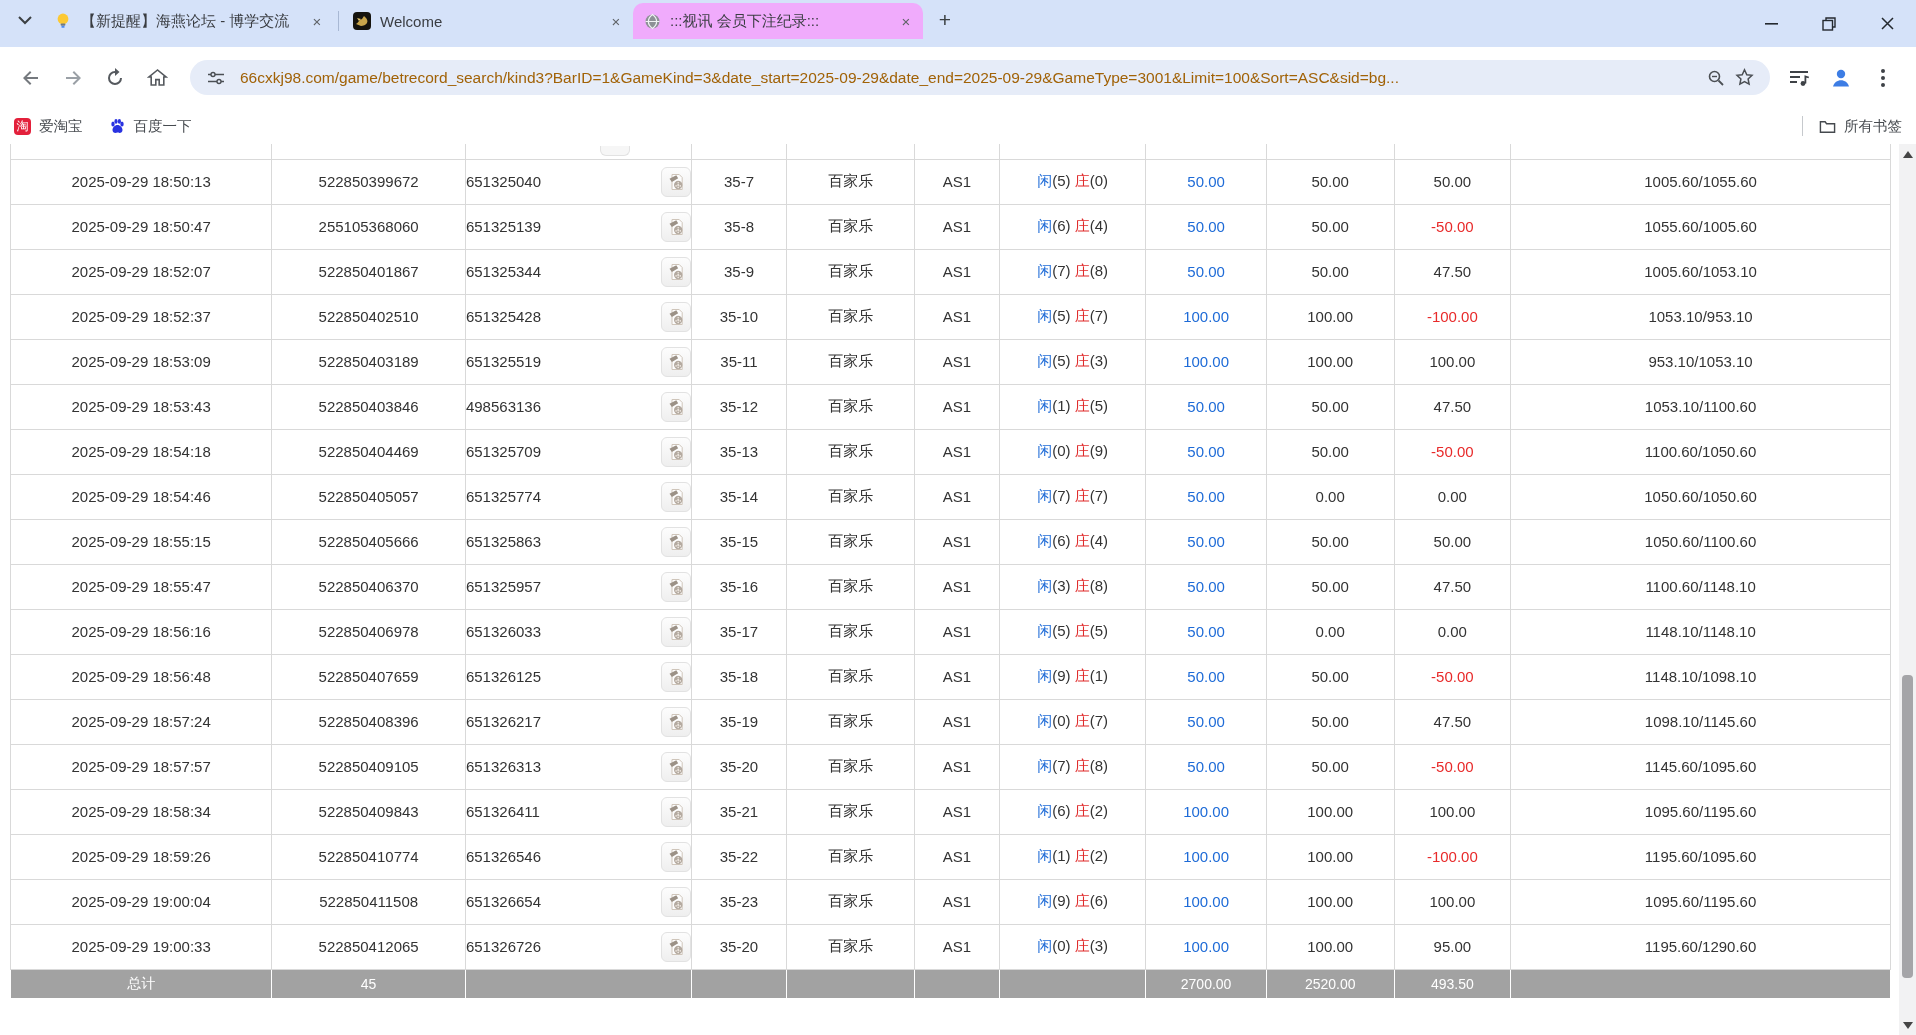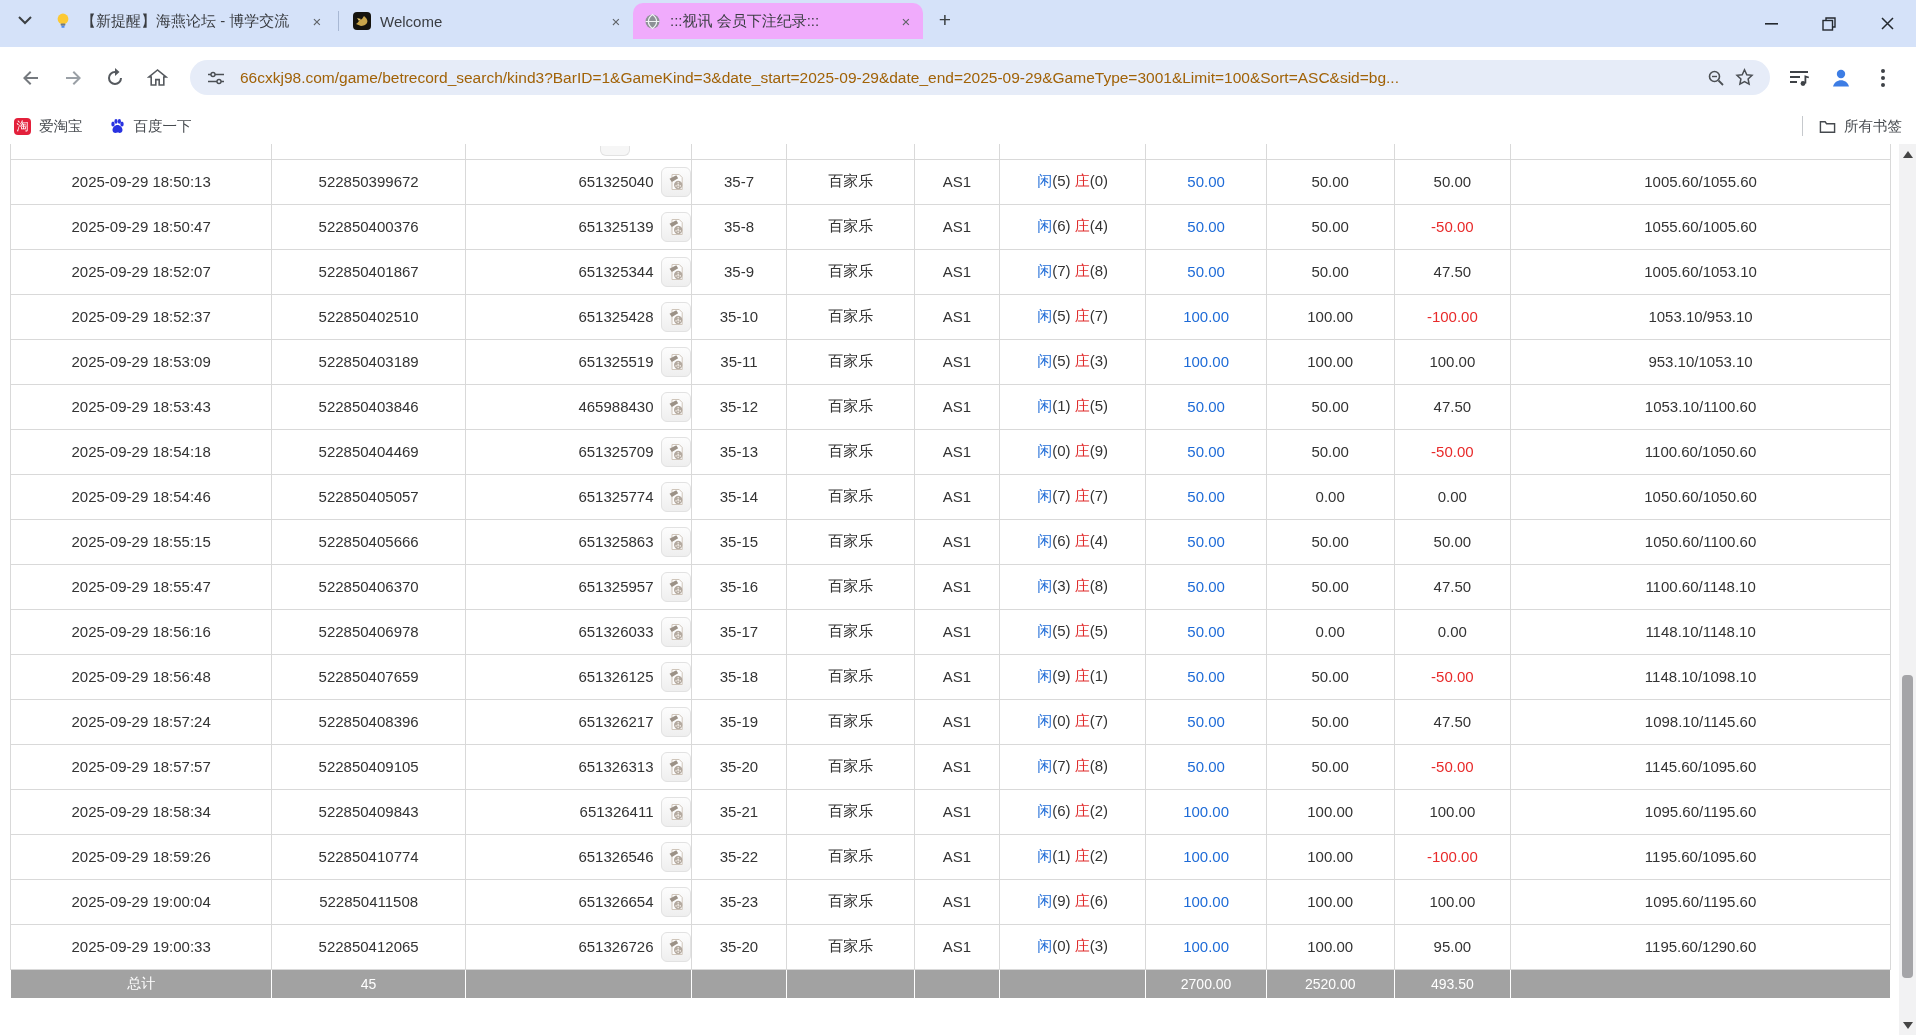--- a/index.html
+++ b/index.html
@@ -39,21 +39,21 @@
   .taobao-ic { width:17px; height:17px; background:#e3203b; border-radius:4px; color:#fff; font-size:12px;
                display:flex; align-items:center; justify-content:center; }
 
   
   .content { position:relative; height:891px; background:#fff; }
   table.bet { border-collapse:collapse; table-layout:fixed; width:1881px; margin-left:10px; font-size:15px; color:#333; }
   table.bet td { border:1px solid #d9d9d9; text-align:center; vertical-align:middle; height:45px; overflow:hidden; }
   tr.partial td { height:15px; border-top:none; }
   .video-partial { width:30px; height:10px; border:1px solid #e2e2e2; border-top:none; border-radius:0 0 6px 6px;
                    background:#f6f6f6; margin-left:calc(50% + 22px); }
-  .round-wrap { display:flex; align-items:center; justify-content:flex-end; gap:7px; }
+  .round-wrap { display:flex; align-items:center; justify-content:space-between; gap:7px; }
   .video-btn { width:30px; height:30px; border:1px solid #e2e2e2; border-radius:6px;
                background:linear-gradient(#fdfdfd,#efefef); display:inline-flex; align-items:center; justify-content:center; }
   .bet-link { color:var(--link-blue,#1e6bd7); text-decoration:none; cursor:pointer; }
   .p-lbl { color:var(--player-blue,#1e6bd7); }
   .b-lbl { color:var(--banker-red,#e02b2b); }
   .c-result.neg { color:var(--loss-red,#e82a2a); }
   tr.summary td { background:var(--summary-gray,#a2a2a2); color:#fff; border:1px solid #fff; height:29px; font-size:14px; }
 
   
   .scrollbar { position:absolute; top:0; right:0; width:17px; height:100%; background:#f2f2f3; }
@@ -290,21 +290,21 @@
     <td class="c-game">百家乐</td>
     <td class="c-tbl">AS1</td>
     <td><span class="p-lbl">闲</span><span class="p-n">(5)</span> <span class="b-lbl">庄</span><span class="b-n">(0)</span></td>
     <td><a class="c-bet bet-link">50.00</a></td>
     <td class="c-valid">50.00</td>
     <td class="c-result">50.00</td>
     <td class="c-bal">1005.60/1055.60</td>
   </tr>
         <tr>
     <td class="c-time">2025-09-29 18:50:47</td>
-    <td class="c-no">522850400376</td>
+    <td class="c-no">255105368060</td>
     <td>
       <span class="round-wrap">
         <span class="c-round">651325139</span>
         <span class="video-btn">
           <svg width="20" height="20" viewBox="0 0 20 20">
             <path d="M6 2.5h7.2l3 3v12H6z" fill="#fdfdfd" stroke="#cfc5ba"></path>
             <path d="M3.5 6.8l6.8-3.6 1.9 3-6.3 3.9z" fill="#9b9186"></path>
             <circle cx="12.2" cy="13" r="4.2" fill="#b4aaa0"></circle>
             <circle cx="12.2" cy="13" r="1" fill="#f0eae3"></circle>
             <circle cx="12.2" cy="10.7" r=".8" fill="#f0eae3"></circle>
@@ -409,21 +409,21 @@
     <td><a class="c-bet bet-link">100.00</a></td>
     <td class="c-valid">100.00</td>
     <td class="c-result">100.00</td>
     <td class="c-bal">953.10/1053.10</td>
   </tr>
         <tr>
     <td class="c-time">2025-09-29 18:53:43</td>
     <td class="c-no">522850403846</td>
     <td>
       <span class="round-wrap">
-        <span class="c-round">465988430</span>
+        <span class="c-round">498563136</span>
         <span class="video-btn">
           <svg width="20" height="20" viewBox="0 0 20 20">
             <path d="M6 2.5h7.2l3 3v12H6z" fill="#fdfdfd" stroke="#cfc5ba"></path>
             <path d="M3.5 6.8l6.8-3.6 1.9 3-6.3 3.9z" fill="#9b9186"></path>
             <circle cx="12.2" cy="13" r="4.2" fill="#b4aaa0"></circle>
             <circle cx="12.2" cy="13" r="1" fill="#f0eae3"></circle>
             <circle cx="12.2" cy="10.7" r=".8" fill="#f0eae3"></circle>
             <circle cx="10.1" cy="13.9" r=".8" fill="#f0eae3"></circle>
             <circle cx="14.3" cy="13.9" r=".8" fill="#f0eae3"></circle>
             <circle cx="12.2" cy="15.4" r=".8" fill="#f0eae3"></circle>

